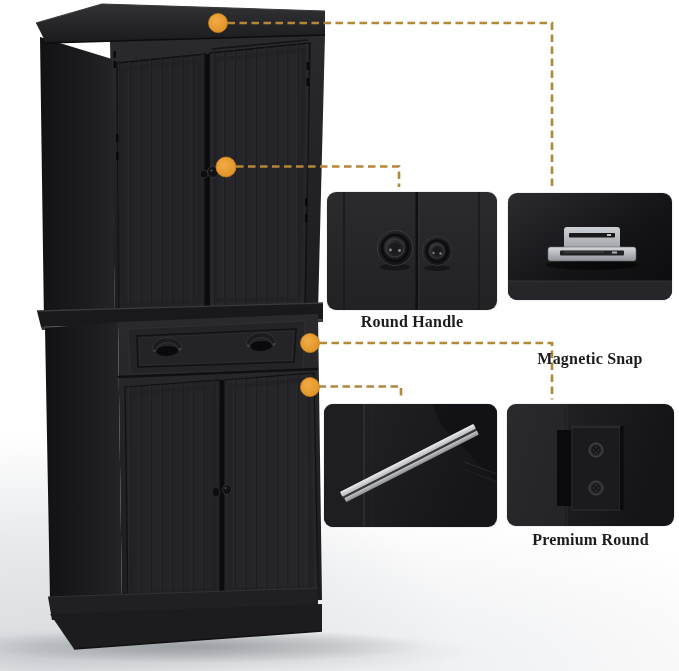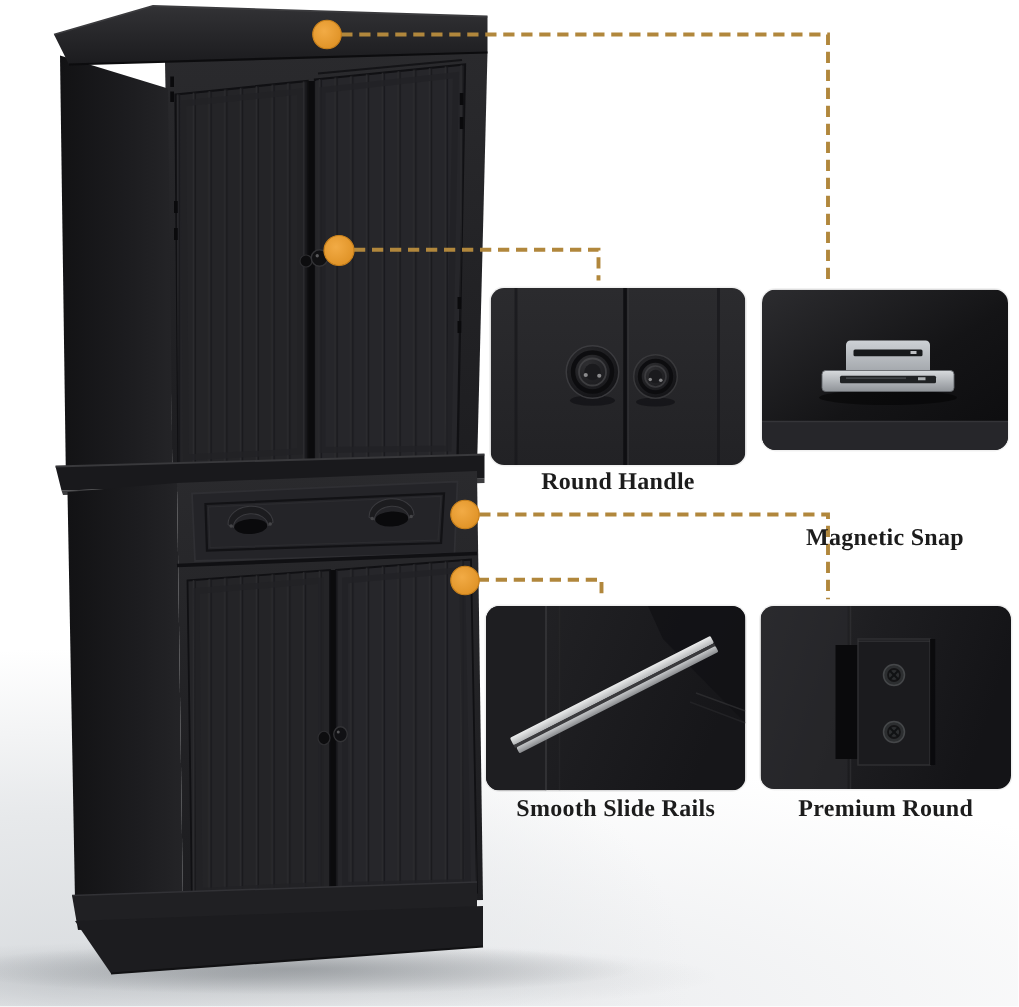--- a/index.html
+++ b/index.html
@@ -315,16 +315,15 @@
           <circle cx="89" cy="84" r="4" fill="none" stroke="#141416" stroke-width="1.2"></circle>
           <line x1="86.2" y1="81.2" x2="91.8" y2="86.8" stroke="#101214" stroke-width="1.3"></line>
           <line x1="91.8" y1="81.2" x2="86.2" y2="86.8" stroke="#101214" stroke-width="1.3"></line>
         </g>
       </g>
     </svg>
   </div>
 
   <div class="flabel l1">Round Handle</div>
   <div class="flabel l2">Magnetic Snap</div>
-  <div class="flabel l3">Smooth Slide Rails</div>
   <div class="flabel l4">Premium Round</div>
 
 </div>
 
 </body></html>

